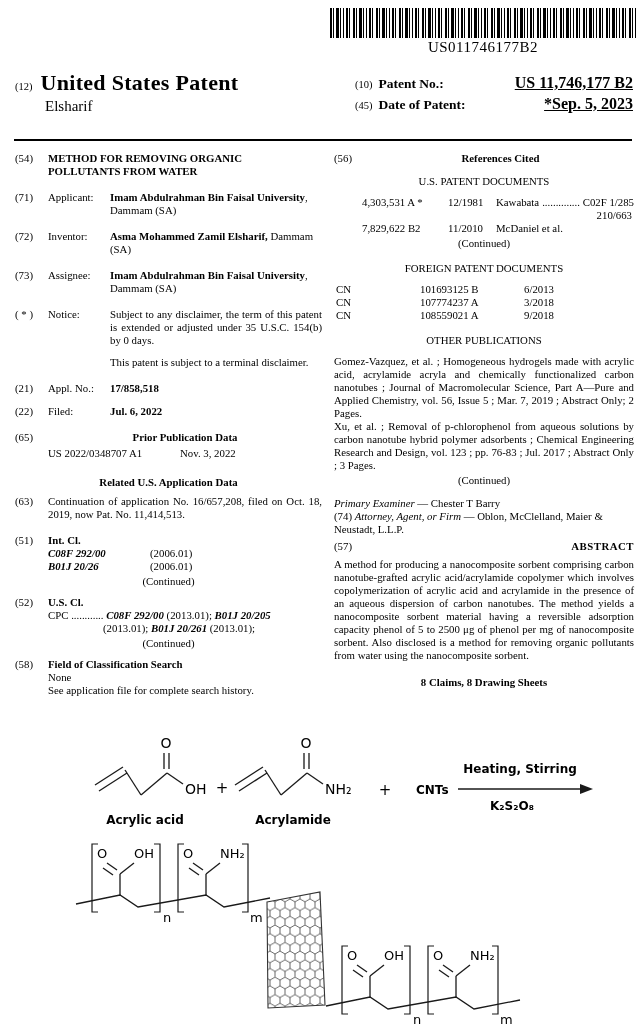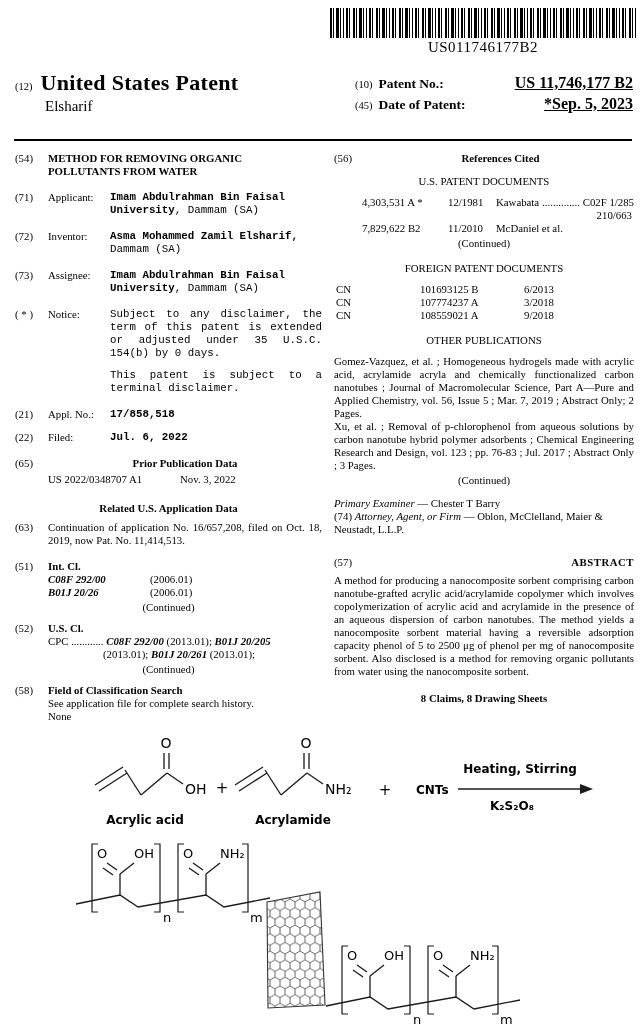--- a/index.html
+++ b/index.html
@@ -33,21 +33,21 @@
   .col-left{left:15px;width:307px;}
   .col-right{left:334px;width:300px;}
 
   .item{display:flex;margin-bottom:13px;}
   .tag{width:33px;flex:none;}
   .body{flex:1;}
   .jt{text-align:justify;}
   b.nm{font-weight:bold;}
   .lblrow{display:flex;}
   .lbl{width:62px;flex:none;}
-  .val{flex:1;font-family:Liberation Mono, monospace;}
+  .val{flex:1;}
   .bold{font-weight:bold;}
   .bi{font-weight:bold;font-style:italic;}
   .it{font-style:italic;}
   .sec-head{font-weight:bold;text-align:center;}
   .caps-head{text-align:center;margin-bottom:8px;}
   .cont{text-align:center;margin:2px 0 0 0;}
 
   .pubrow{margin-left:33px;display:flex;margin-top:3px;}
   .pubrow .pnum{width:132px;flex:none;}
 
@@ -62,21 +62,21 @@
   .usrow .udate{width:48px;flex:none;}
   .usrow .uname{flex:none;}
   .usrow .udots{flex:1;overflow:hidden;white-space:nowrap;margin:0 3px;}
   .usrow .ucls{flex:none;}
   .uscls2{text-align:right;padding-right:2px;}
   .frow{display:flex;padding-left:2px;}
   .frow .fcountry{width:84px;flex:none;}
   .frow .fnum{width:104px;flex:none;}
 
   .exam{margin-top:10px;}
-  .attny{margin-bottom:20px;}
+  .attny{margin-bottom:4px;}
   .claims{font-weight:bold;text-align:center;margin-top:14px;}
 
   
   .fig-svg{position:absolute;left:50px;}
   svg text{font-family:"DejaVu Sans",sans-serif;}
   .atom{font-size:14px;}
   .atom-sm{font-size:13px;}
   .figlab{font-size:12px;font-weight:bold;}
   .subnm{font-size:13px;}
   .plus{font-size:15px;}
@@ -215,22 +215,22 @@
       <div class="cpc1"><span>CPC</span>&nbsp;<span>............</span>&nbsp;<span class="bi">C08F 292/00</span><span> (2013.01); </span><span class="bi">B01J 20/205</span></div>
       <div class="cpc2"><span>(2013.01); </span><span class="bi">B01J 20/261</span><span> (2013.01);</span></div>
       <div class="cont">(Continued)</div>
     </div>
 
     <div class="item" style="display:block;margin-bottom:0;">
       <div style="display:flex;">
         <span class="tag">(58)</span>
         <span class="body bold">Field of Classification Search</span>
       </div>
+      <div style="margin-left:33px;">None</div>
       <div style="margin-left:33px;">See application file for complete search history.</div>
-      <div style="margin-left:33px;">None</div>
     </div>
   </div>
 
   <div class="col col-right">
 
     <div class="item" style="margin-bottom:10px;">
       <span class="tag">(56)</span>
       <span class="body sec-head">References Cited</span>
     </div>
 

